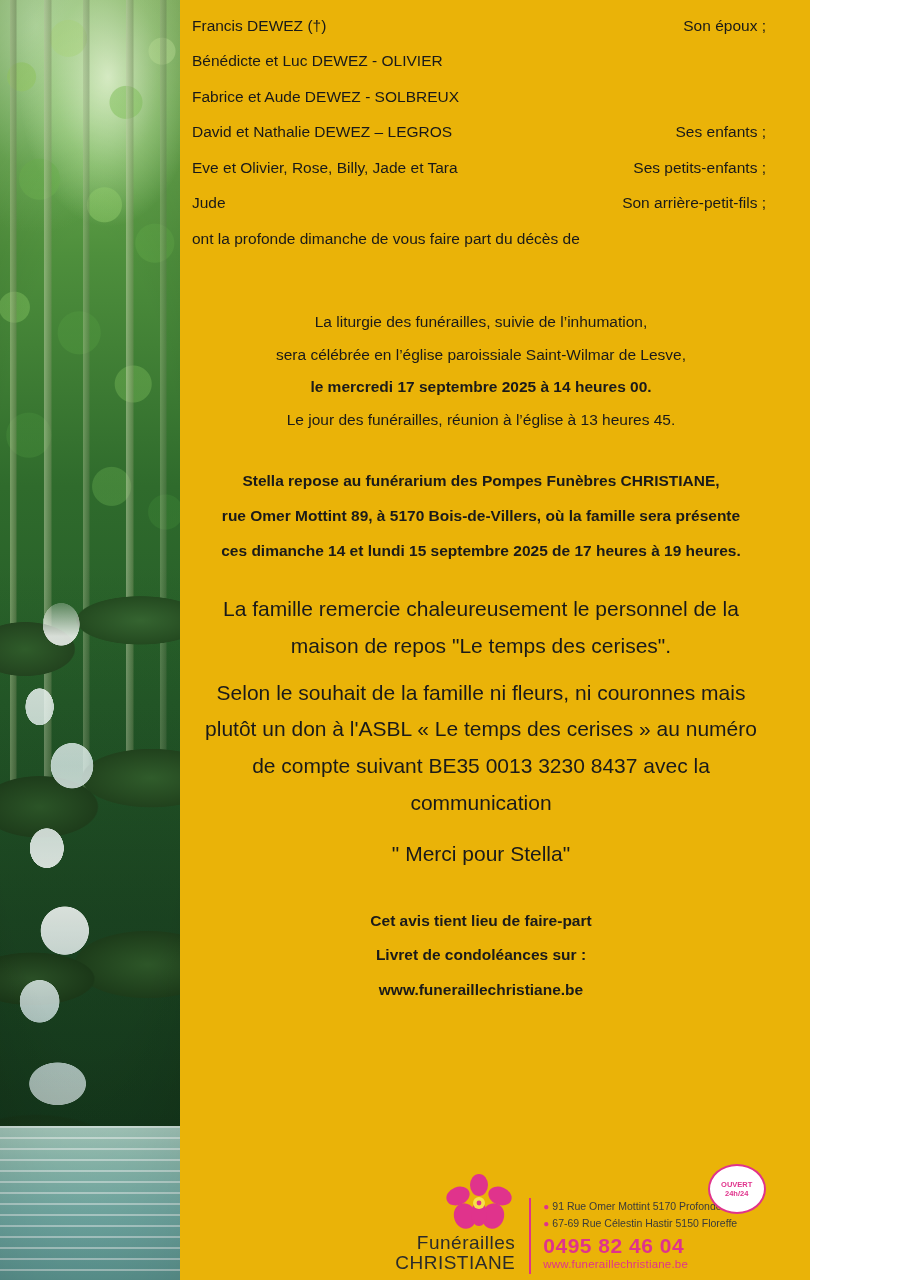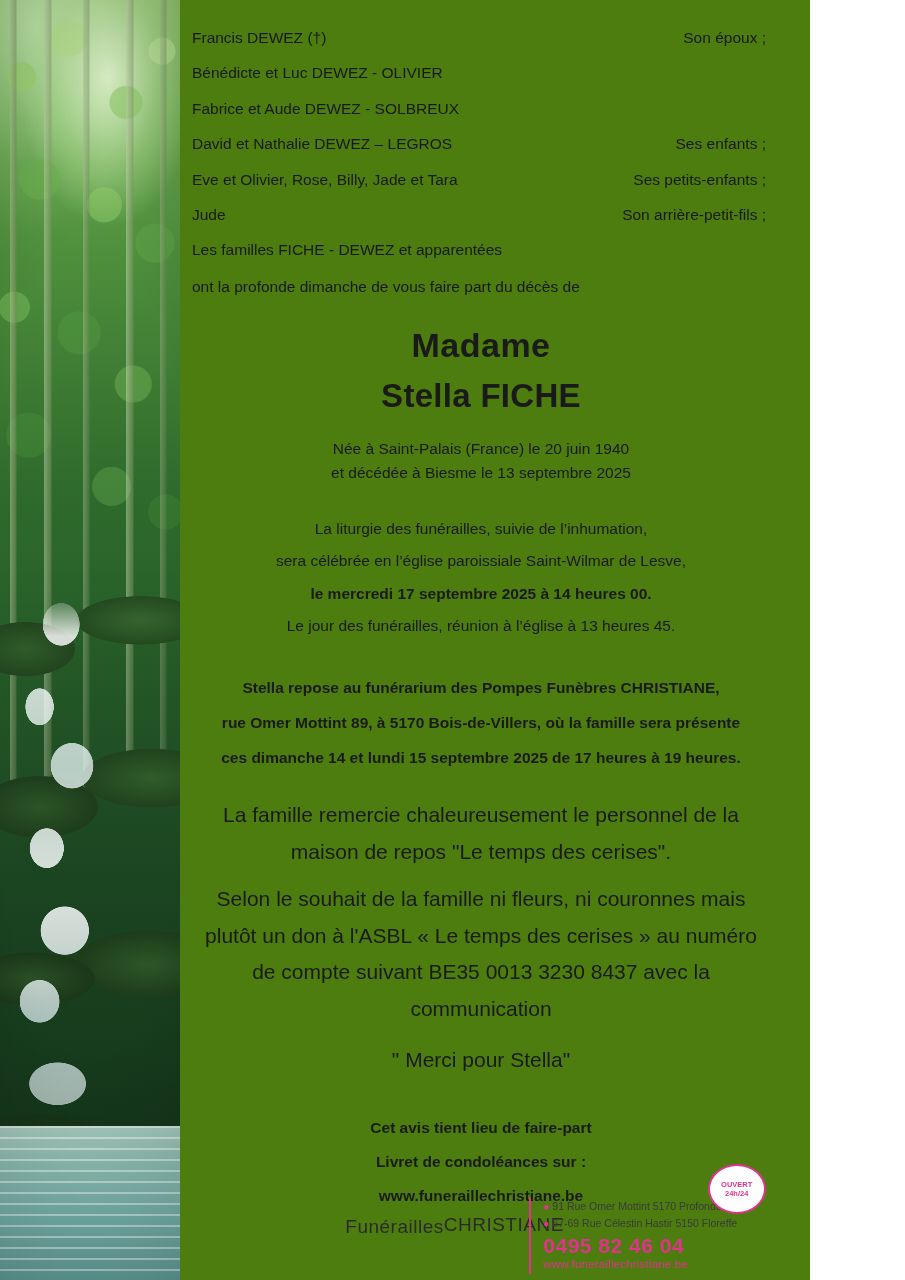--- a/index.html
+++ b/index.html
@@ -111,22 +111,22 @@
   }
   .photo-vignette {
     background: radial-gradient(ellipse 130% 70% at 50% 50%, rgba(0,0,0,0) 45%, rgba(0,0,0,0.22) 100%);
   }
 
   
   #notice {
     position: absolute;
     left: 180px; top: 0;
     width: 630px; height: 1280px;
-    padding: 28px 40px 10px 12px;
-    background: #4d7c0f;
+    padding: 16px 40px 10px 12px;
+    background: #eab308;
   }
 
   .fam-line {
     display: flex;
     justify-content: space-between;
     align-items: baseline;
     font-size: 15.5px;
     line-height: 1.25;
     margin-bottom: 16px;
     color: #191919;
@@ -197,22 +197,22 @@
     left: 0; right: 0; bottom: 6px;
     height: 112px;
     display: flex;
     align-items: flex-end;
     justify-content: center;
     gap: 14px;
     padding-left: 180px;
   }
   .brand {
     display: flex;
-    flex-direction: row;
-    align-items: flex-start;
+    flex-direction: column;
+    align-items: flex-end;
     width: 170px;
   }
   .brand-text-1 {
     font-size: 19px;
     color: #2b2b2b;
     letter-spacing: 0.5px;
   }
   .brand-text-2 {
     font-size: 19px;
     color: #2b2b2b;
@@ -295,33 +295,23 @@
     <span class="fam-role">Ses enfants ;</span>
   </div>
   <div class="fam-line">
     <span class="fam-name">Eve et Olivier, Rose, Billy, Jade et Tara</span>
     <span class="fam-role">Ses petits-enfants ;</span>
   </div>
   <div class="fam-line">
     <span class="fam-name">Jude</span>
     <span class="fam-role">Son arrière-petit-fils ;</span>
   </div>
-  <div class="fam-line">
-    <span class="fam-name">Les familles FICHE - DEWEZ et apparentées</span>
-    <span class="fam-role"></span>
-  </div>
 
   <div class="announce">ont la profonde dimanche de vous faire part du décès de</div>
 
-  <div class="name-block">
-    <div class="madame">Madame</div>
-    <div class="deceased">Stella FICHE</div>
-    <div class="birth">Née à Saint-Palais (France) le 20 juin 1940</div>
-    <div class="death">et décédée à Biesme le 13 septembre 2025</div>
-  </div>
 
   <div class="gap-lg"></div>
 
   <div class="center-block">
     <div>La liturgie des funérailles, suivie de l’inhumation,</div>
     <div>sera célébrée en l’église paroissiale Saint-Wilmar de Lesve,</div>
     <div class="bold">le mercredi 17 septembre 2025 à 14 heures 00.</div>
     <div>Le jour des funérailles, réunion à l’église à 13 heures 45.</div>
   </div>
 

